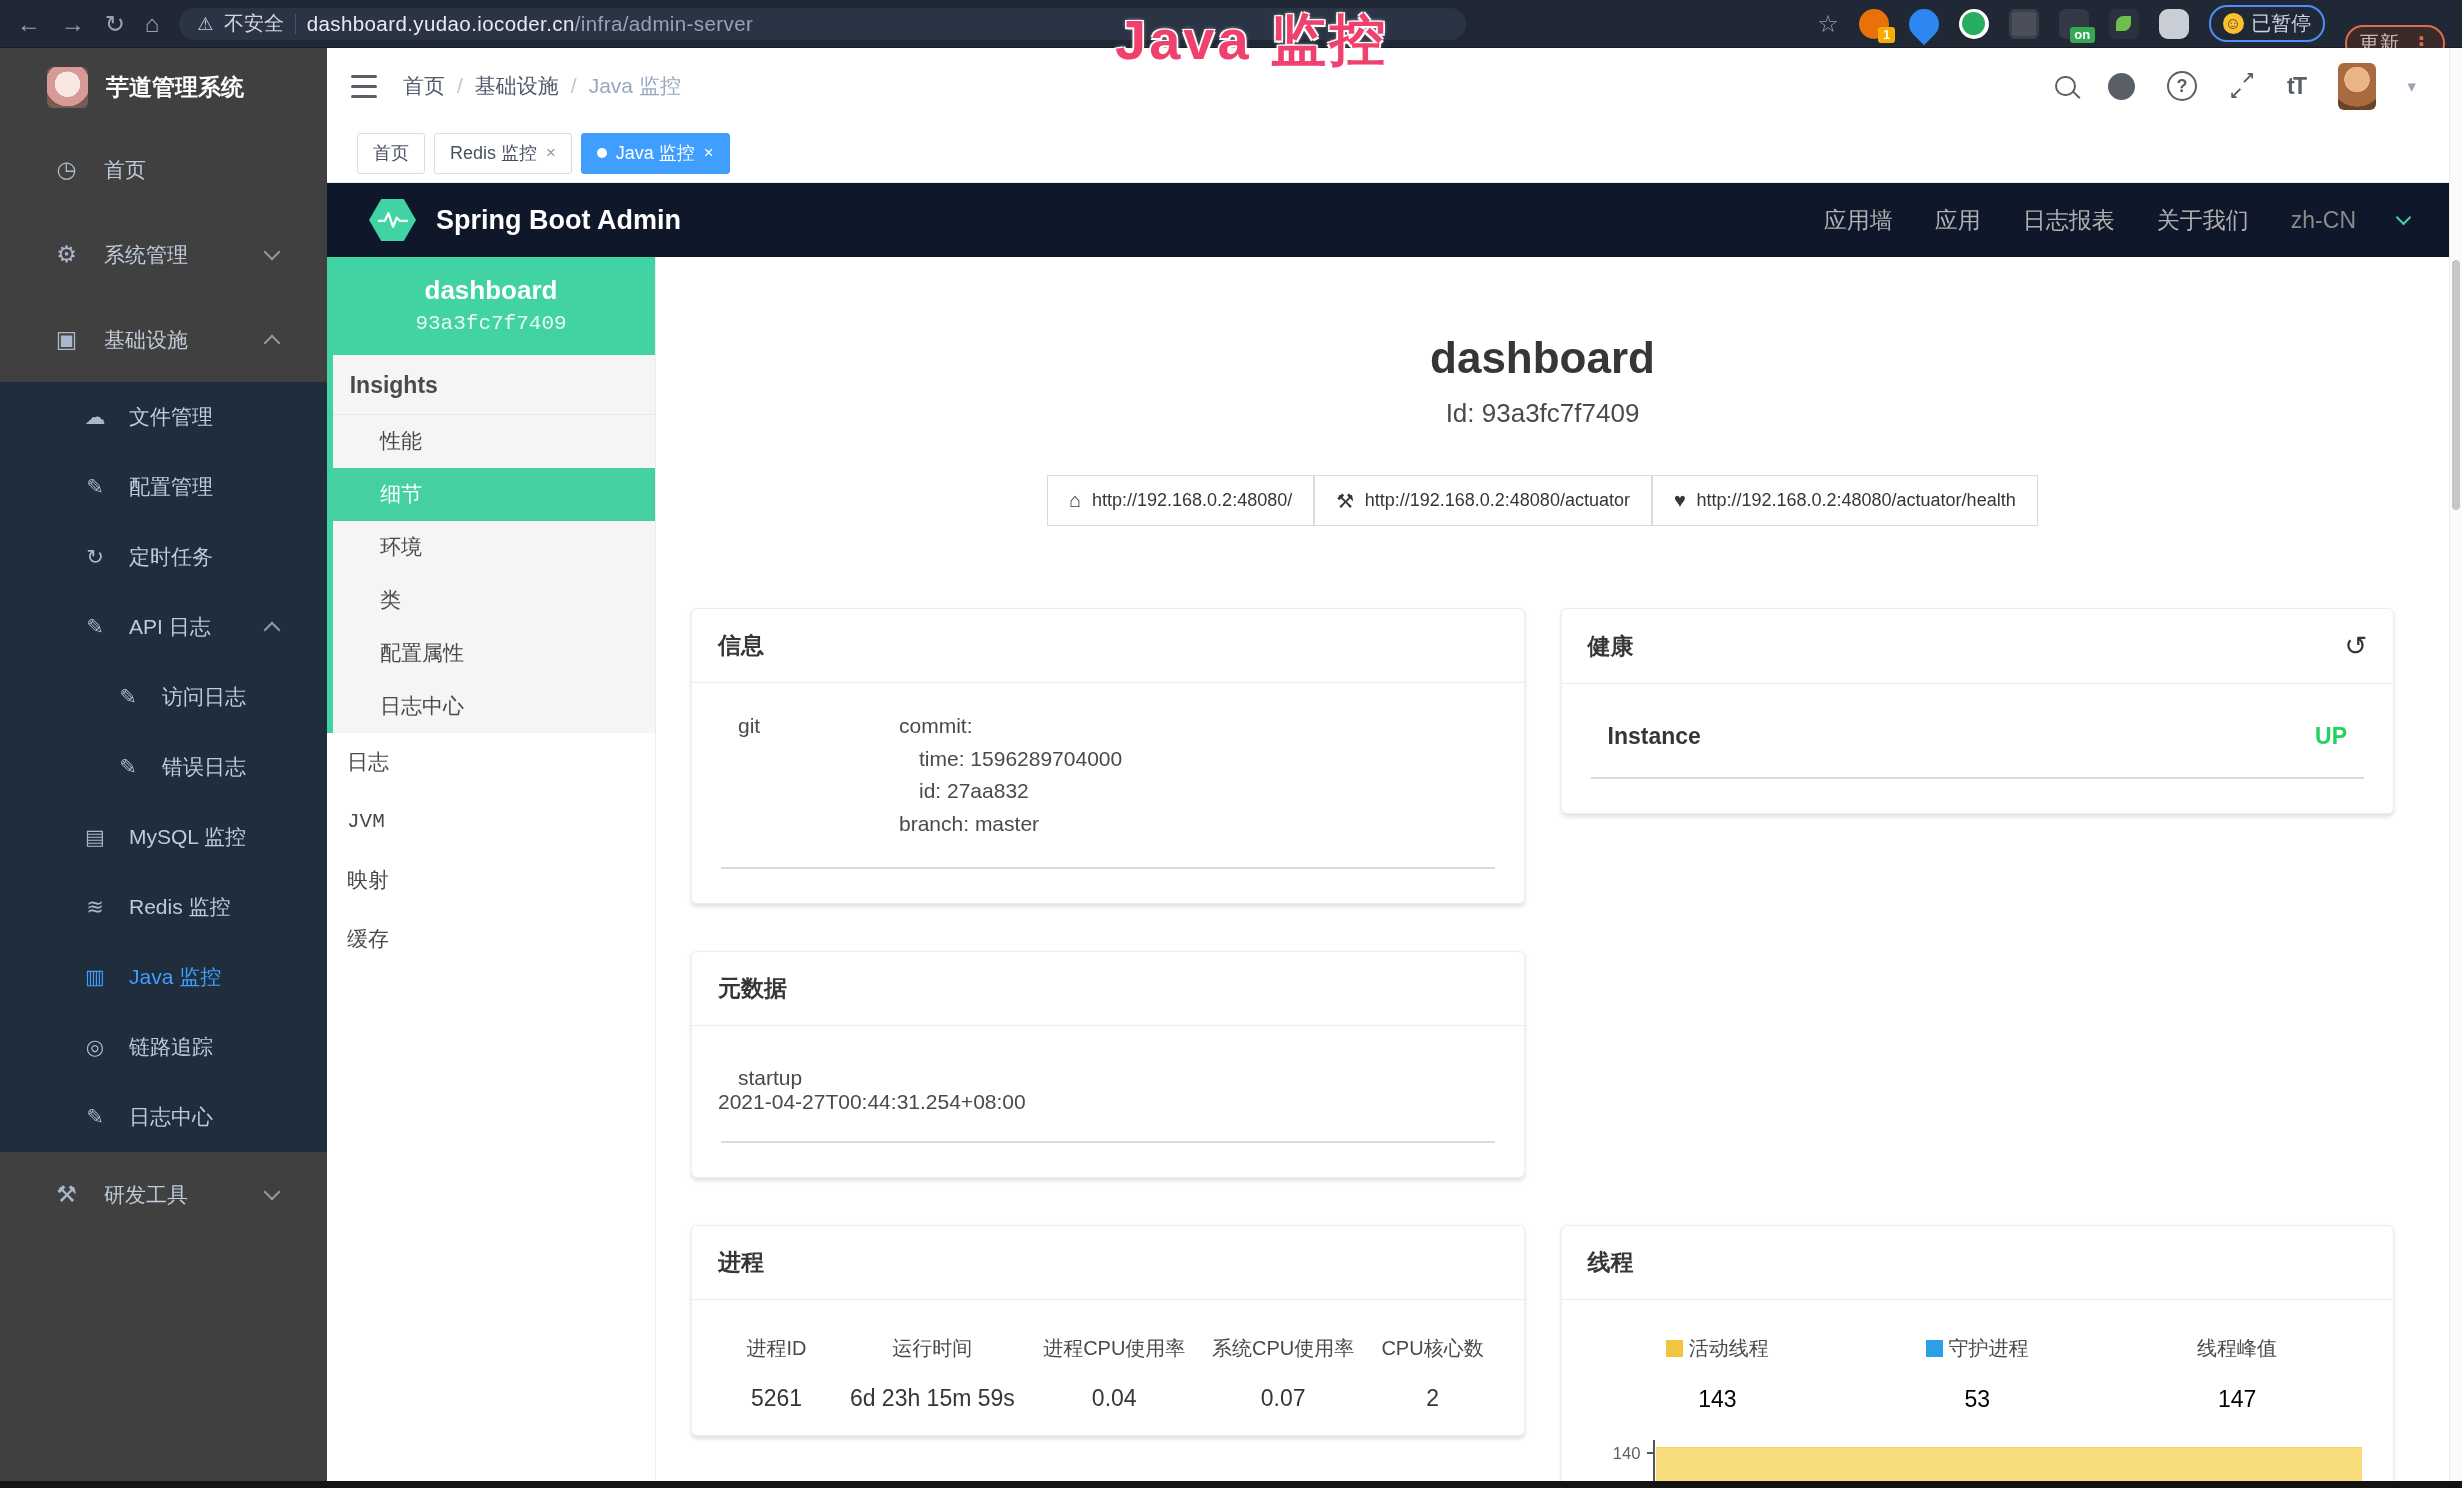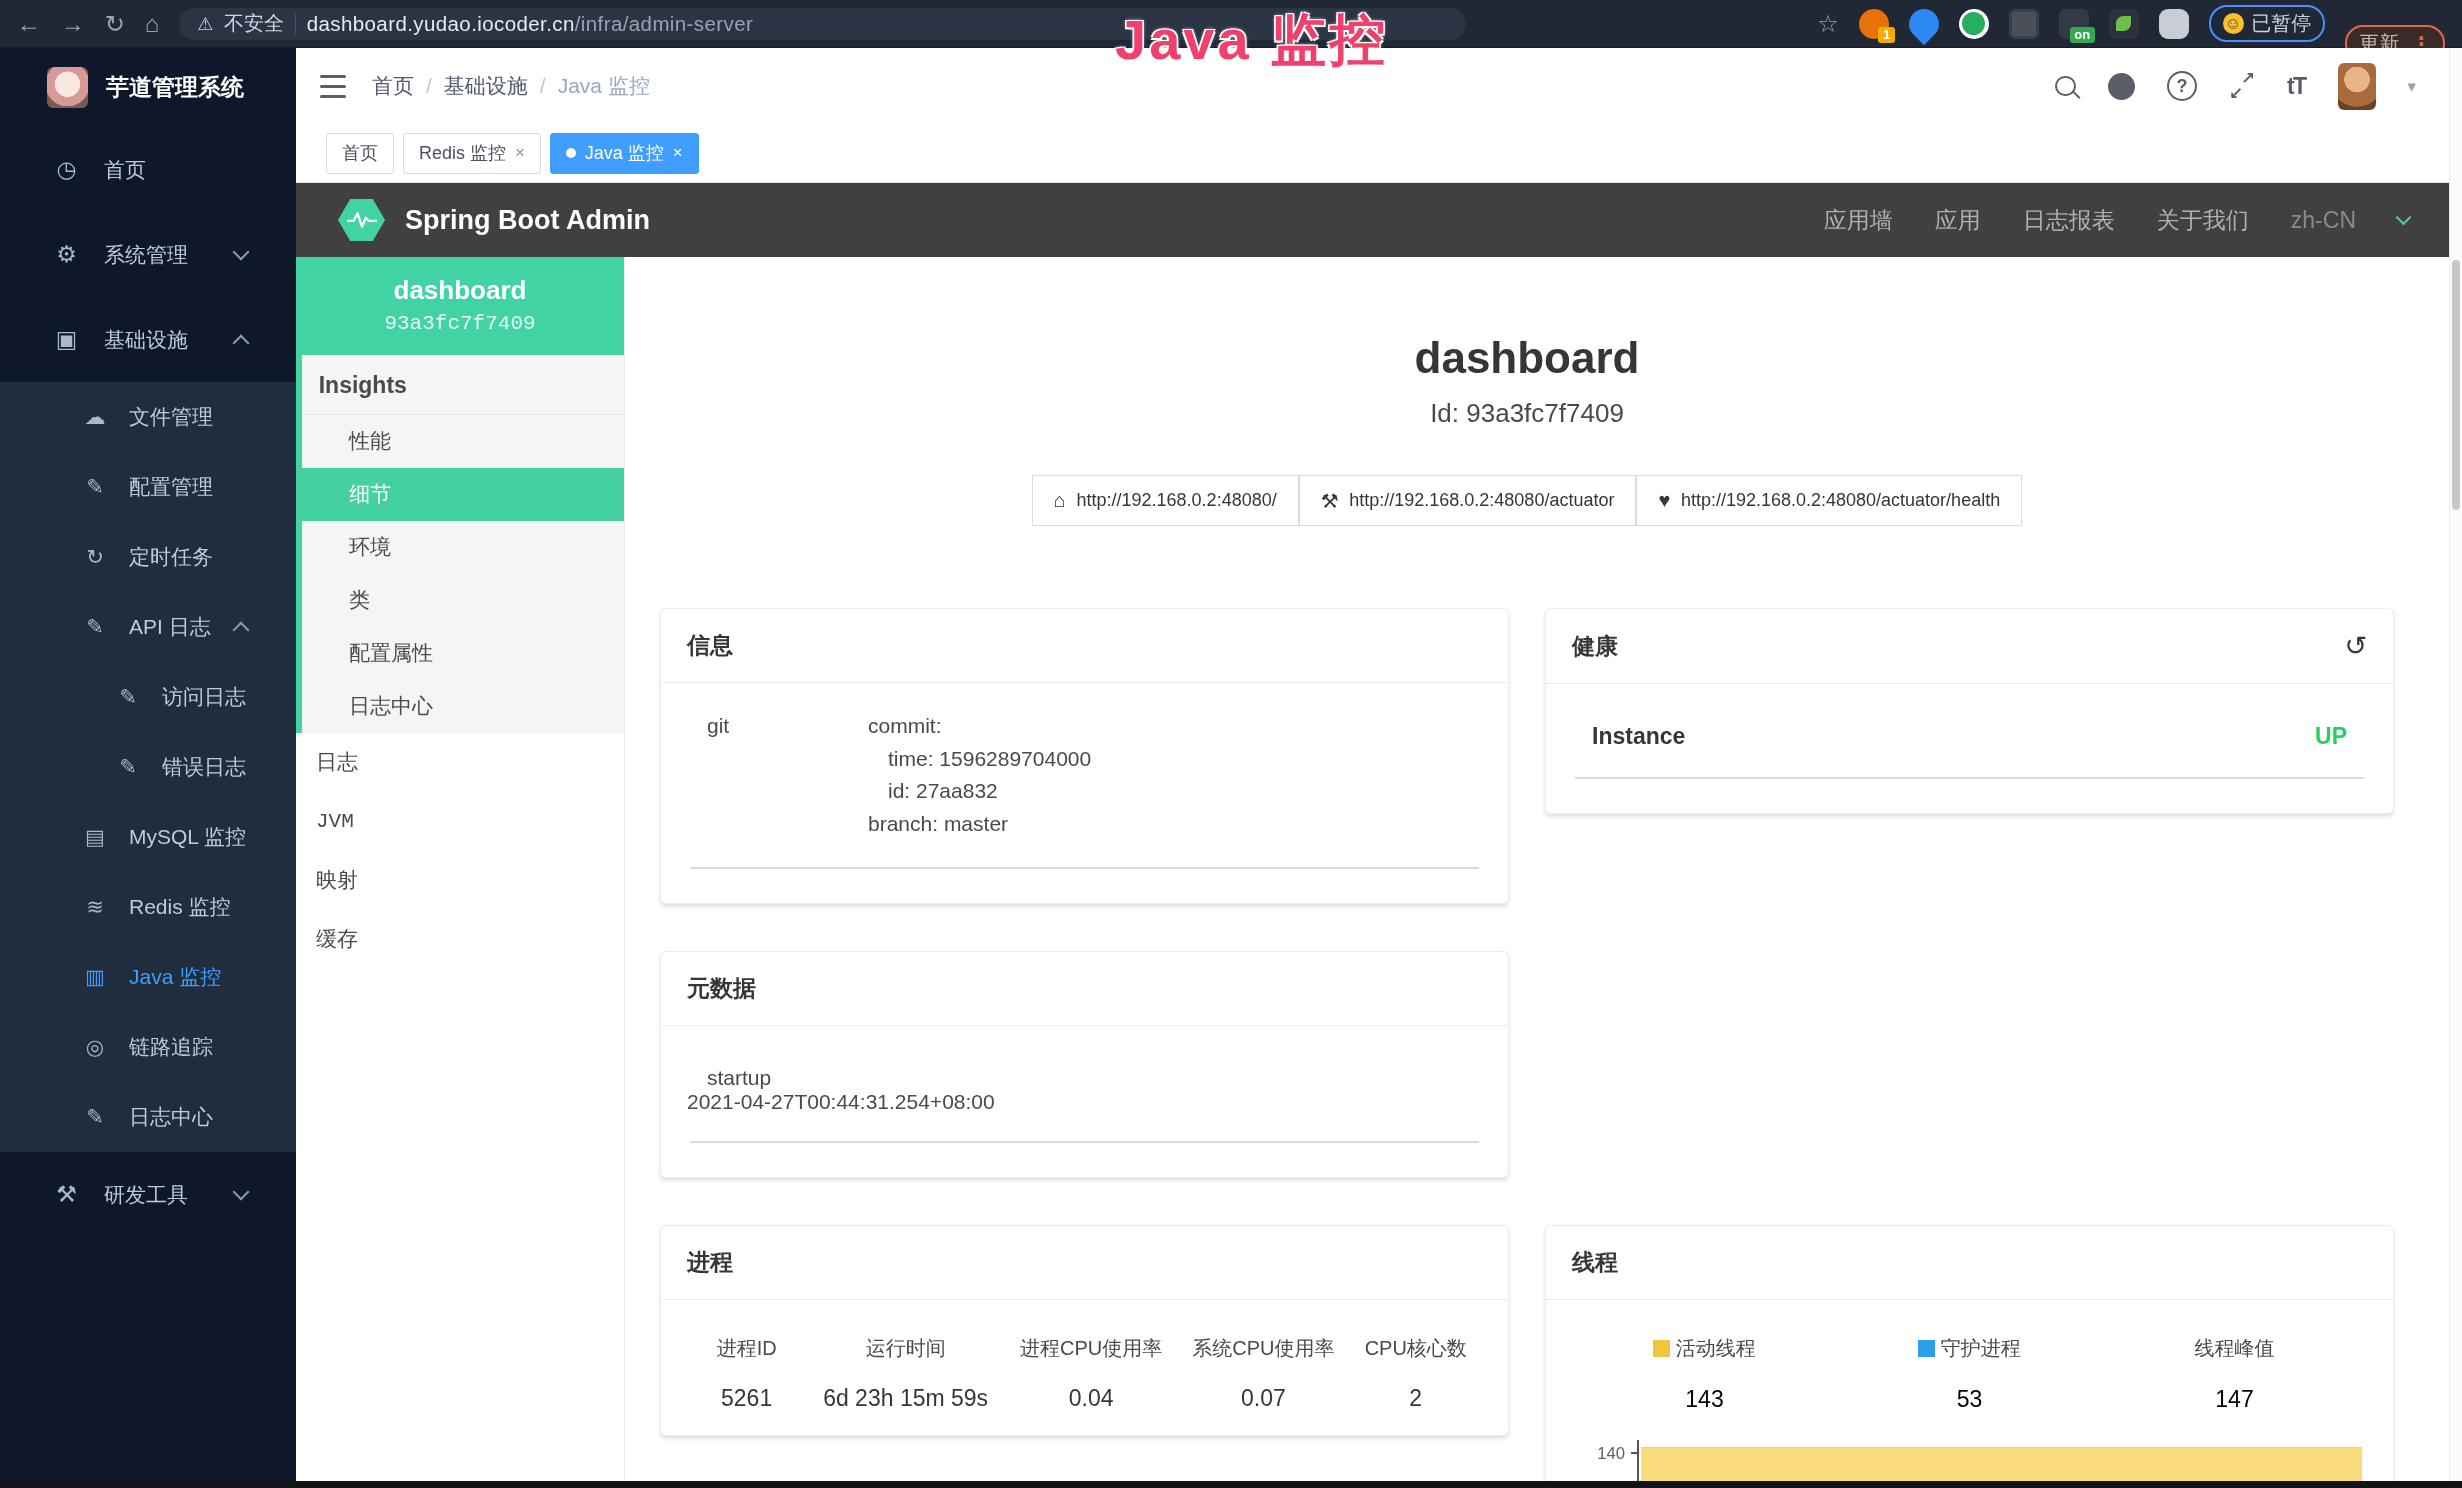--- a/index.html
+++ b/index.html
@@ -31,21 +31,21 @@
   .paused .txt{font-size:20px;color:#cdd3df;}
   .update{border:2.3px solid #e06c4f;background:#3a2a28;gap:12px;margin-top:40px;}
   .update .txt{font-size:20px;color:#c9b8b5;}
   .update .dots{font-size:20px;color:#e06c4f;font-weight:bold;}
 
   
   .app{position:absolute;left:0;top:48px;right:0;bottom:7.6px;display:flex;}
   .bottom-strip{position:absolute;left:0;bottom:0;width:100%;height:7.6px;background:#141414;}
 
   
-  .sidebar{width:296px;background:#0f172a;color:#bfcbd9;flex:0 0 auto;display:flex;flex-direction:column;}
+  .sidebar{width:327px;background:#404040;color:#bfcbd9;flex:0 0 auto;display:flex;flex-direction:column;}
   .logo-row{height:79px;display:flex;align-items:center;gap:18px;padding-left:47px;}
   .logo-img{width:41px;height:41px;border-radius:6px;
             background:radial-gradient(circle at 50% 42%,#f7e9e2 0 40%,#d89a96 41% 70%,#7a5a54 71% 100%);}
   .app-title{font-size:23px;font-weight:bold;color:#fff;}
   .mitem{height:85px;display:flex;align-items:center;gap:24px;padding-left:53px;font-size:21px;position:relative;}
   .mitem .ic{font-size:23px;color:#a9b9cb;width:27px;text-align:center;}
   .submenu{background:#1f2d3d;}
   .s2{height:70px;display:flex;align-items:center;gap:21px;padding-left:82px;font-size:21px;position:relative;}
   .s2 .ic{font-size:21px;color:#a9b9cb;width:26px;text-align:center;}
   .s3{padding-left:115px;}
@@ -81,21 +81,21 @@
   .tabsbar{height:58px;display:flex;align-items:center;gap:9px;padding-left:30px;background:#fff;
            border-bottom:0.8px solid #e4e7ed;box-shadow:0 0.8px 2.3px rgba(0,0,0,.06);}
   .tab{height:39px;border:0.8px solid #d8dce5;border-radius:3px;background:#fff;color:#495060;
        font-size:18px;display:flex;align-items:center;gap:9px;padding:0 15px;}
   .tab .x{font-size:16.7px;color:#8d97a8;}
   .tab.active{background:#409eff;border-color:#409eff;color:#fff;}
   .tab.active .x{color:#fff;}
   .dot{width:10px;height:10px;border-radius:50%;background:#fff;}
 
   
-  .sba-header{height:74px;background:#404040;display:flex;align-items:center;padding:0 53px 0 42px;}
+  .sba-header{height:74px;background:#0f172a;display:flex;align-items:center;padding:0 53px 0 42px;}
   .hex{width:47px;height:42px;background:#42d3a5;clip-path:polygon(26% 0,74% 0,100% 50%,74% 100%,26% 100%,0 50%);
        display:flex;align-items:center;justify-content:center;}
   .brand{margin-left:20px;font-size:27px;font-weight:bold;color:#fff;}
   .sba-nav{margin-left:auto;display:flex;align-items:center;gap:42px;font-size:23px;color:#b0b0b0;}
   .sba-nav .locale{color:#8a8a8a;}
   .chev.green{border-color:#42d3a5;width:9px;height:9px;}
 
   
   .sba-body{flex:1;display:flex;min-height:0;overflow:hidden;background:#fff;}
   .sba-side{width:328px;flex:0 0 auto;border-right:0.8px solid #ececec;display:flex;flex-direction:column;}

